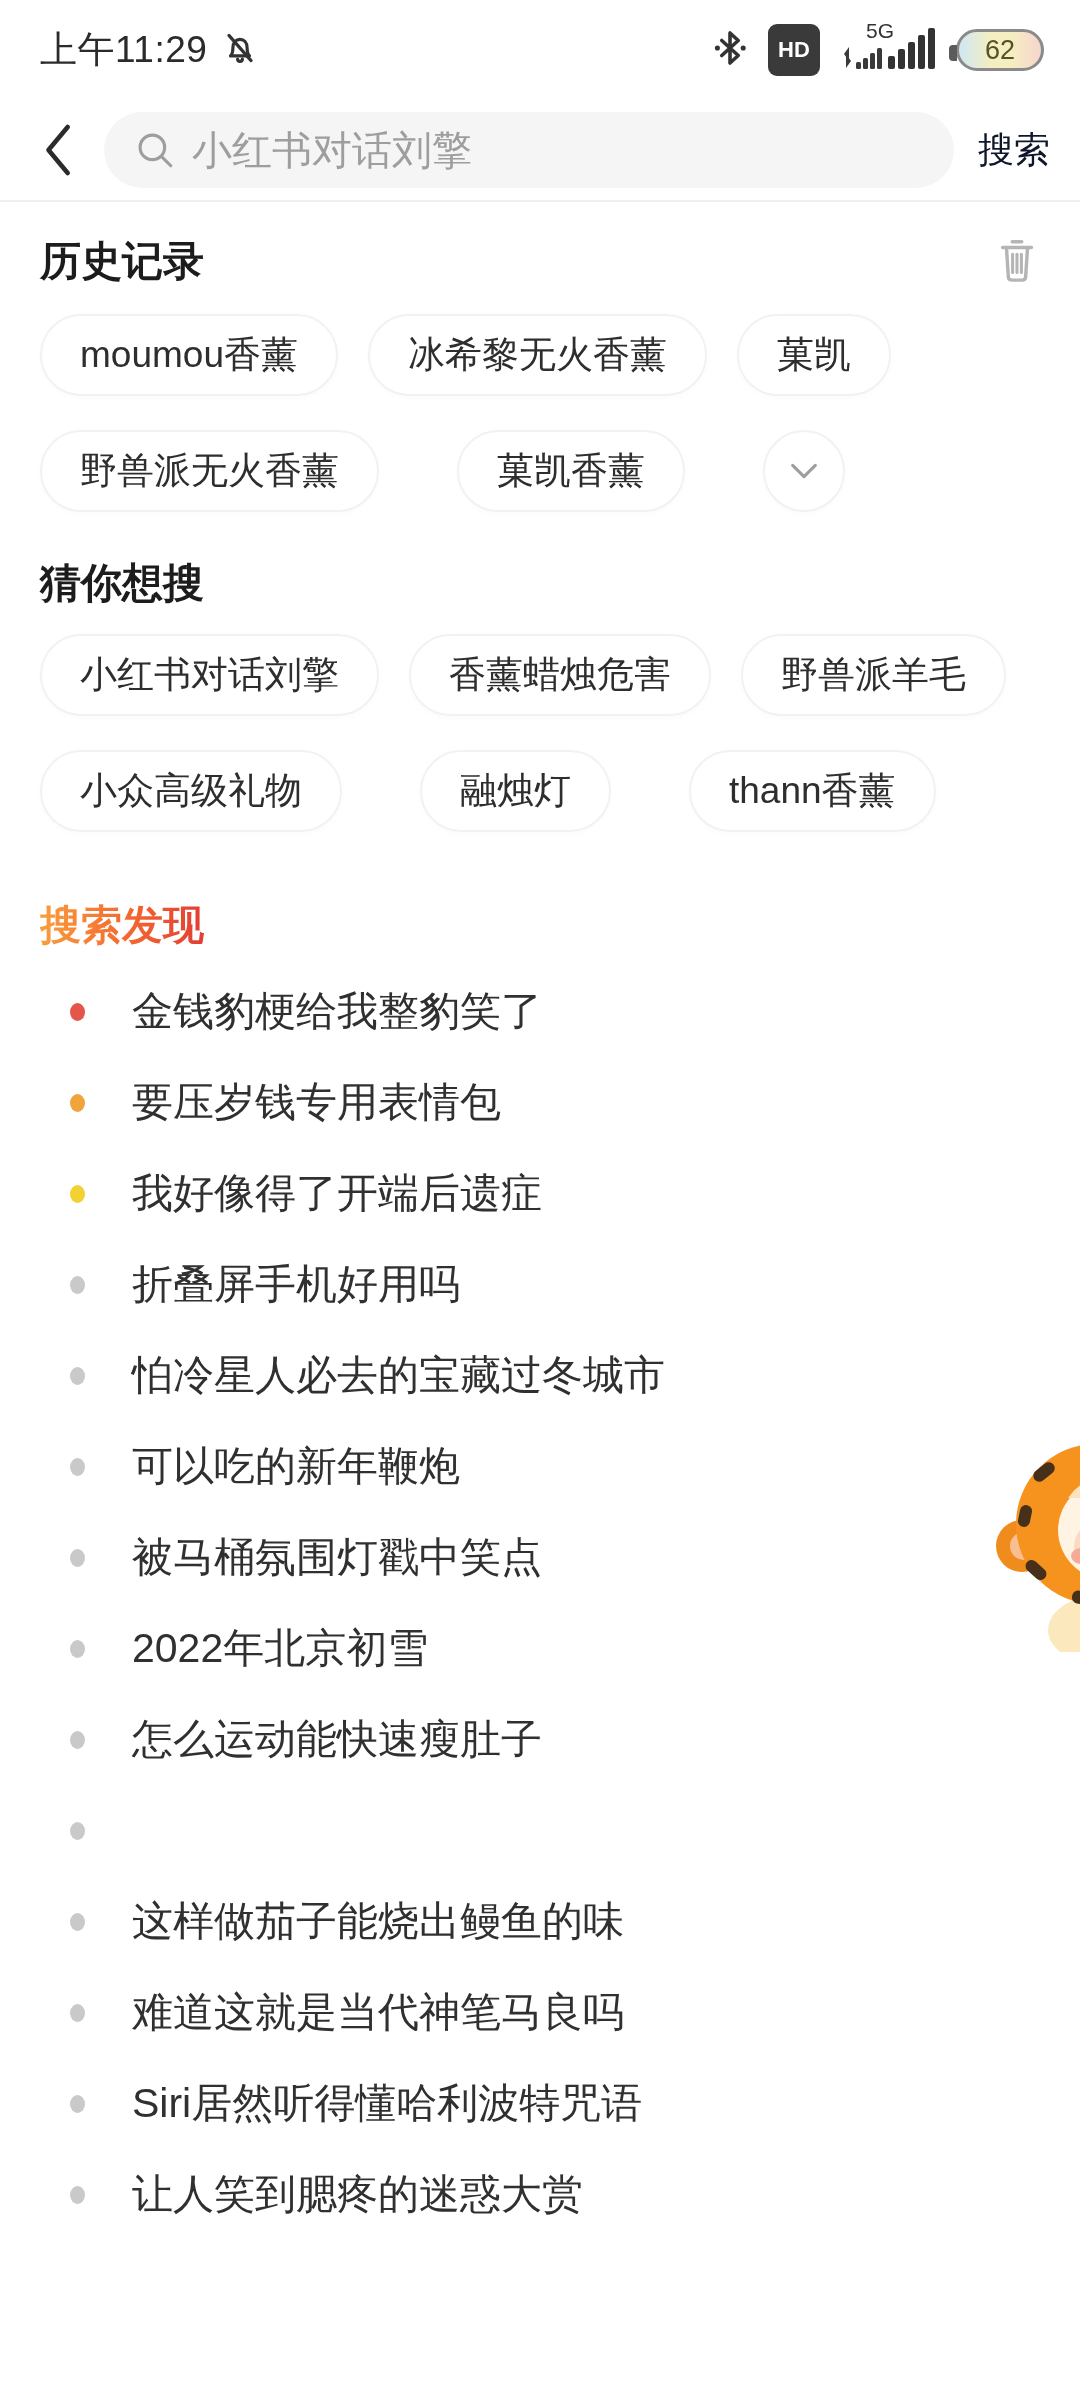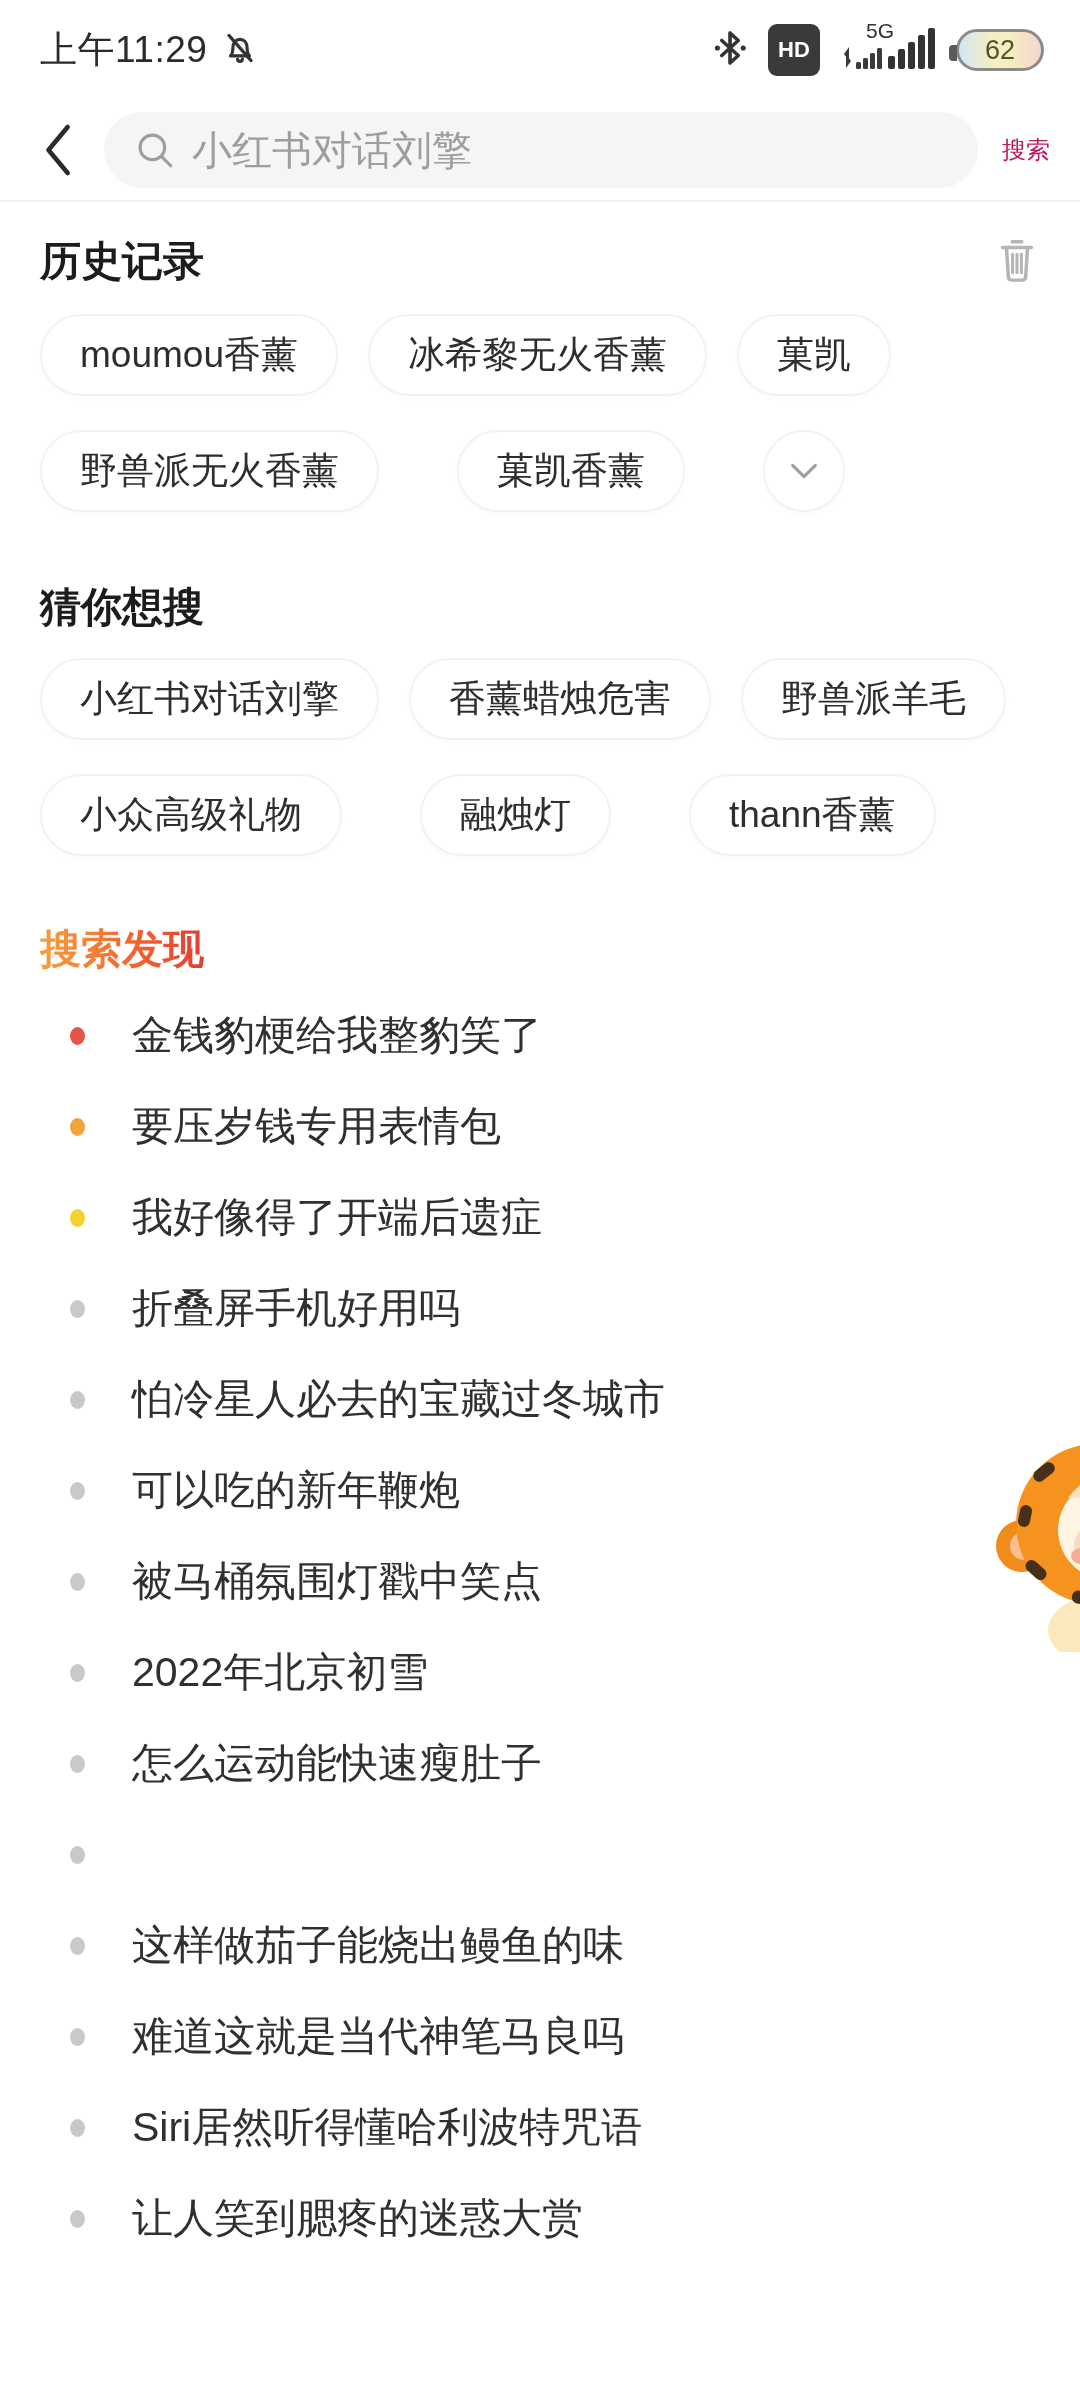--- a/index.html
+++ b/index.html
@@ -18,36 +18,36 @@
     background:linear-gradient(90deg,#cfe7f4 0%,#f3eec3 38%,#f6eec0 62%,#f5d6cd 100%); }
   .battery-nub { position:absolute; left:-10px; top:13px; width:8px; height:16px; background:#5b5b5b; border-radius:4px 0 0 4px; }
   .battery-level { font-size:27px; color:#55512a; font-weight:500; }
 
   
   .search-row { height:100px; display:flex; align-items:center; padding:0 30px 0 28px; }
   .back-btn { width:64px; height:72px; display:flex; align-items:center; justify-content:center; flex:0 0 auto; }
   .search-pill { flex:1; height:76px; background:#f5f5f5; border-radius:38px; display:flex; align-items:center;
     padding:0 30px; margin:0 24px 0 12px; }
   .search-pill .placeholder { font-size:40px; color:#9e9e9e; margin-left:16px; white-space:nowrap; overflow:hidden; }
-  .search-label { font-size:24px; color:#be185d; flex:0 0 auto; }
+  .search-label { font-size:36px; color:#0f172a; flex:0 0 auto; }
   .header-divider { height:2px; background:#efefef; width:100%; }
 
   
   .section { padding:0 40px; }
   .section-title-row { display:flex; align-items:flex-start; justify-content:space-between; height:52px; }
   .section-title { font-size:41px; font-weight:bold; color:#1c1c1c; }
   .history .section-title-row { margin-top:32px; }
   .chips-rows { margin-top:28px; }
   .chip-row { display:flex; align-items:flex-end; }
   .chip-row + .chip-row { margin-top:34px;gap:48px; }
   .chip { height:82px; padding:0 38px; border:2px solid #f2f2f2; border-radius:42px; background:#fff;
     display:flex; align-items:center; justify-content:center; font-size:37px; color:#2e2e2e;
     margin-right:30px; box-shadow:0 2px 6px rgba(0,0,0,0.02); white-space:nowrap; }
   .chip.icon-chip { width:82px; padding:0; }
-  .guess .section-title-row { margin-top:68px; }
+  .guess .section-title-row { margin-top:44px; }
   .guess .chips-rows { margin-top:26px; }
 
   
   .discover .section-title-row { margin-top:66px; }
   .discover-title { font-size:41px; font-weight:bold;
     background:linear-gradient(90deg,#fa9d3b 0%,#f2622f 60%,#e23d33 100%);
     -webkit-background-clip:text; background-clip:text; color:transparent; }
   .discover-list { list-style:none; margin-top:16px; }
   .discover-item { height:91px; display:flex; align-items:center; }
   .bullet { width:15px; height:18px; border-radius:50%; margin-left:30px; flex:0 0 auto; }

